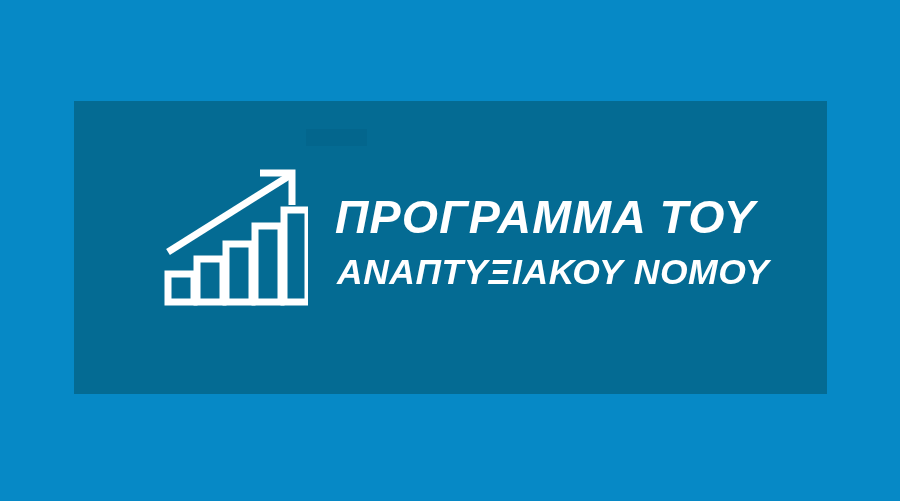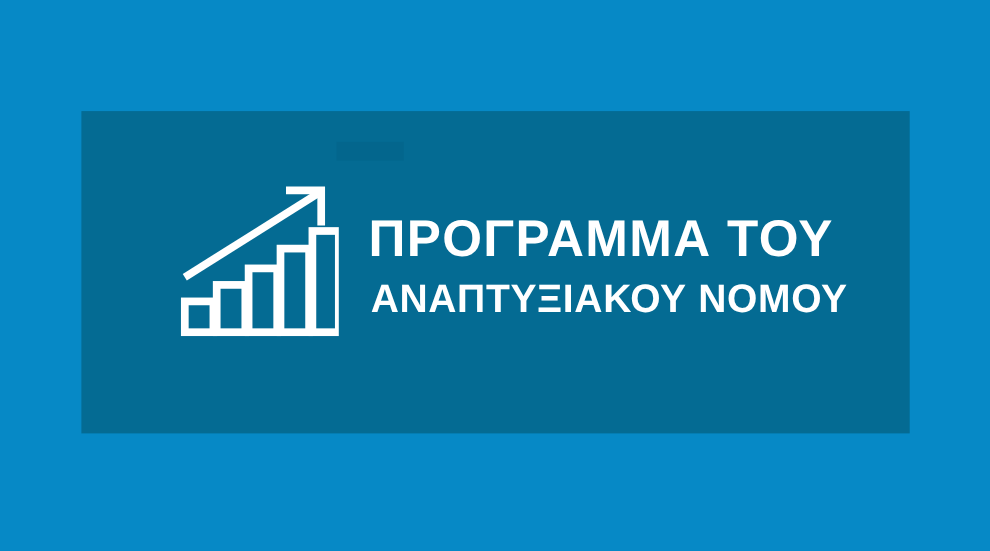--- a/index.html
+++ b/index.html
@@ -21,20 +21,21 @@
     background: #0689c6;
   }
   
   #banner-panel {
     position: absolute;
     left: 74px;
     top: 101px;
     width: 753px;
     height: 293px;
     background: #046b93;
+    font-style: italic;
   }
   
   #watermark-artifact {
     position: absolute;
     left: 232px;
     top: 28px;
     width: 61px;
     height: 17px;
     background: #03658c;
     opacity: 0.85;

